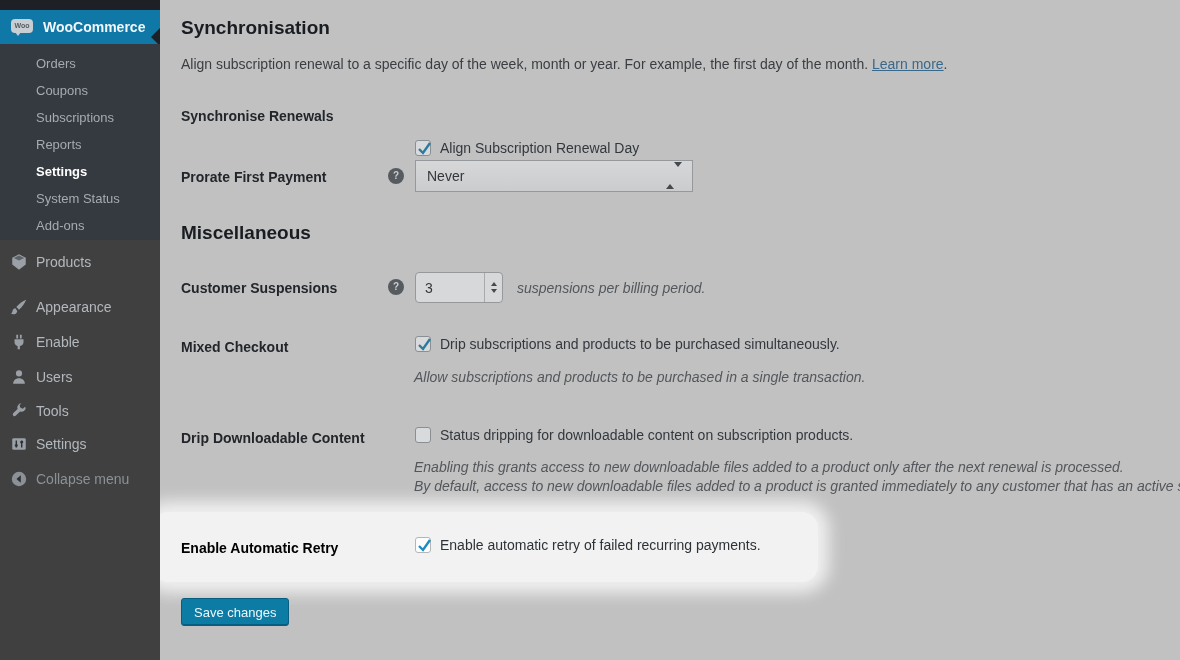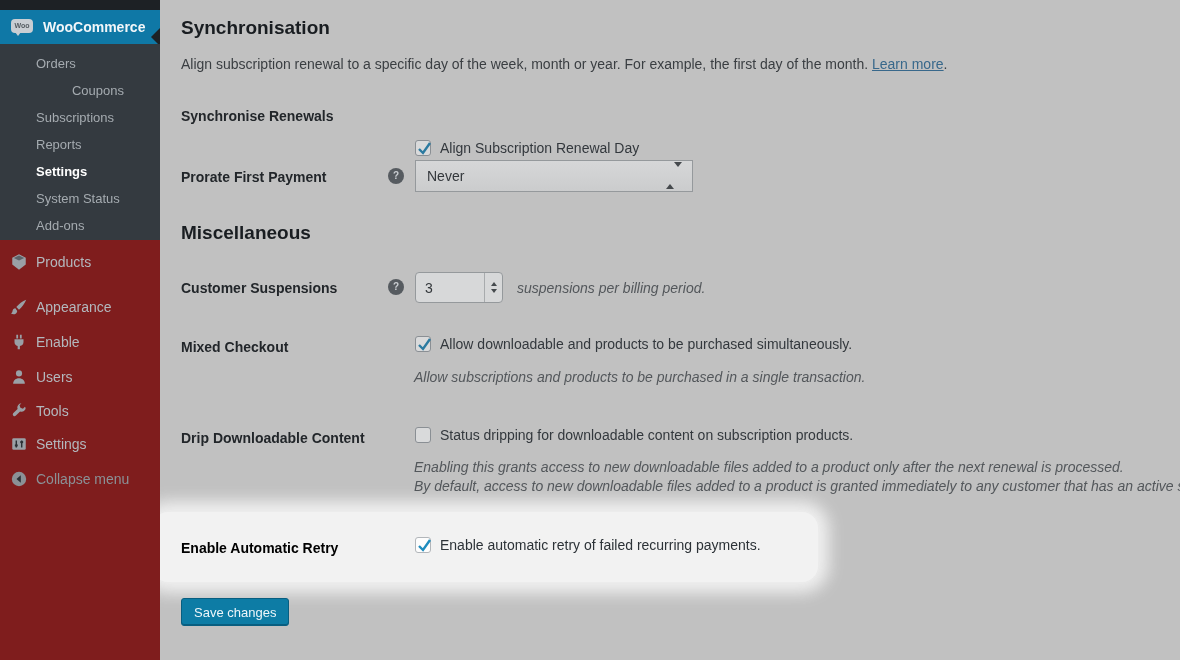--- a/index.html
+++ b/index.html
@@ -1,21 +1,21 @@
 <!DOCTYPE html>
 <html><head>
 <meta charset="utf-8">
 <style>
   * { margin:0; padding:0; box-sizing:border-box; }
   html,body { width:1180px; height:660px; overflow:hidden; }
   body { font-family:"Liberation Sans","DejaVu Sans",sans-serif; background:#c1c1c1; }
   .stage { position:relative; width:1180px; height:660px; overflow:hidden; }
 
   
-  .sidebar { position:absolute; left:0; top:0; width:160px; height:660px; background:#7f1d1d; z-index:5; }
+  .sidebar { position:absolute; left:0; top:0; width:160px; height:660px; background:#404040; z-index:5; }
   .sidebar-topstrip { position:absolute; left:0; top:0; width:160px; height:10px; background:#1d2125; }
   .wc-current { position:absolute; left:0; top:10px; width:160px; height:34px; background:#0f78a6; display:flex; align-items:center; cursor:pointer; }
   .wc-current .wc-badge { margin-left:11px; position:relative; width:22px; height:16px; }
   .wc-badge .bubble { position:absolute; left:0; top:0; width:22px; height:14px; background:#c9ced3; border-radius:4px;
       font-size:7px; font-weight:bold; color:#545b61; text-align:center; line-height:14px; letter-spacing:0; }
   .wc-badge .tail { position:absolute; left:4px; top:13px; width:0; height:0; border-left:3px solid transparent; border-right:3px solid transparent; border-top:4px solid #c9ced3; }
   .wc-current .wc-label { margin-left:10px; color:#f2f6f9; font-size:14px; font-weight:600; }
   .wc-arrow { position:absolute; right:0; top:18px; width:0; height:0; border-top:9px solid transparent; border-bottom:9px solid transparent; border-right:9px solid #1d2125; }
 
   .submenu-block { position:absolute; left:0; top:44px; width:160px; height:196px; background:#343a40; }
@@ -116,21 +116,21 @@
     </div>
     <div class="italic-desc" style="left:357px; top:280px;">suspensions per billing period.</div>
 
     <div class="row-label" style="top:339px;">Mixed Checkout</div>
     <div class="checkrow" style="top:336px;">
       <span class="cb">
         <svg width="19" height="19" viewBox="0 0 19 19">
           <polyline points="4,10 8,14 15,4" fill="none" stroke="#2b7aa0" stroke-width="2.4"></polyline>
         </svg>
       </span>
-      <span>Allow downloadable and products to be purchased simultaneously.</span>
+      <span>Drip subscriptions and products to be purchased simultaneously.</span>
     </div>
     <div class="italic-desc" style="top:369px;">Allow subscriptions and products to be purchased in a single transaction.</div>
 
     <div class="row-label" style="top:430px; width:220px;">Drip Downloadable Content</div>
     <div class="checkrow" style="top:427px;">
       <span class="cb"></span>
       <span>Status dripping for downloadable content on subscription products.</span>
     </div>
     <div class="italic-desc" style="top:459px;">Enabling this grants access to new downloadable files added to a product only after the next renewal is processed.</div>
     <div class="italic-desc" style="top:478px;">By default, access to new downloadable files added to a product is granted immediately to any customer that has an active subscription with that product.</div>
@@ -155,21 +155,21 @@
       <span class="wc-badge">
         <span class="bubble">Woo</span>
         <span class="tail"></span>
       </span>
       <span class="wc-label">WooCommerce</span>
       <span class="wc-arrow"></span>
     </div>
 
     <div class="submenu-block">
       <div class="submenu-item" style="top:6px;">Orders</div>
-      <div class="submenu-item" style="top:33px;text-align:center;">Coupons</div>
+      <div class="submenu-item" style="top:33px;">Coupons</div>
       <div class="submenu-item" style="top:60px;">Subscriptions</div>
       <div class="submenu-item" style="top:87px;">Reports</div>
       <div class="submenu-item active" style="top:114px;">Settings</div>
       <div class="submenu-item" style="top:141px;">System Status</div>
       <div class="submenu-item" style="top:168px;">Add-ons</div>
     </div>
 
     <div class="menu-item" style="top:245px;">
       <span class="mi-icon">
         <svg width="18" height="18" viewBox="0 0 20 20">

